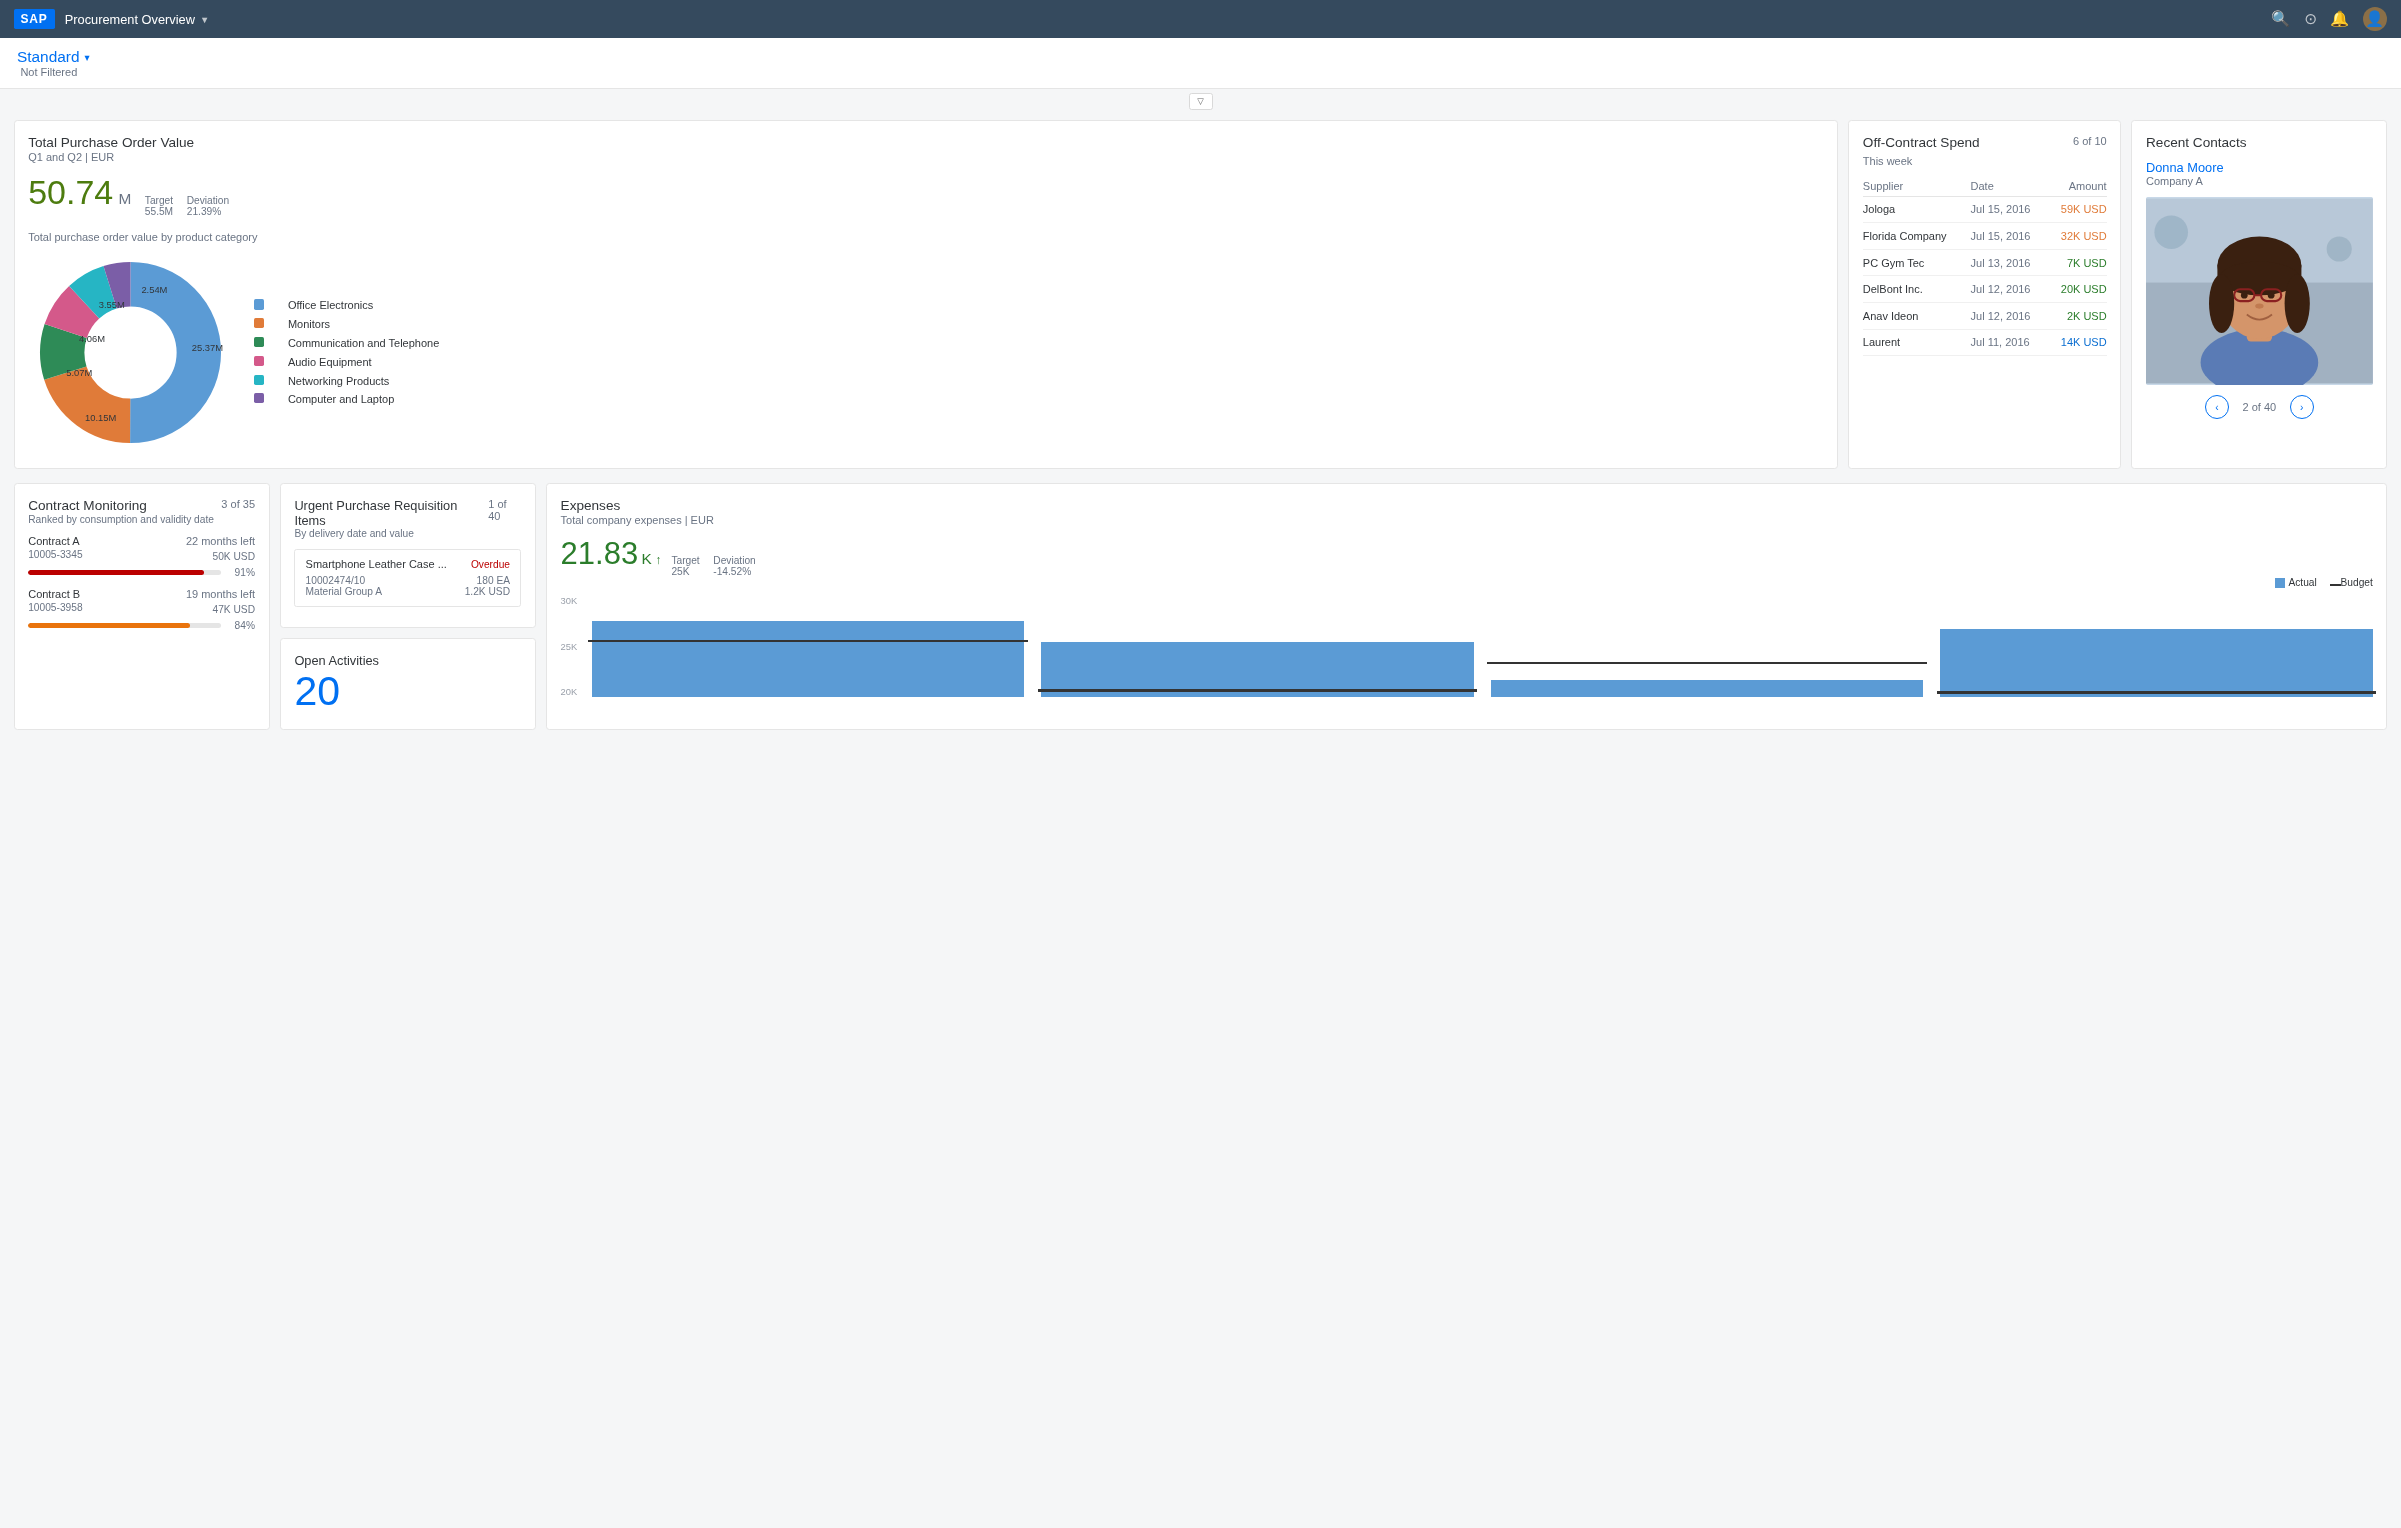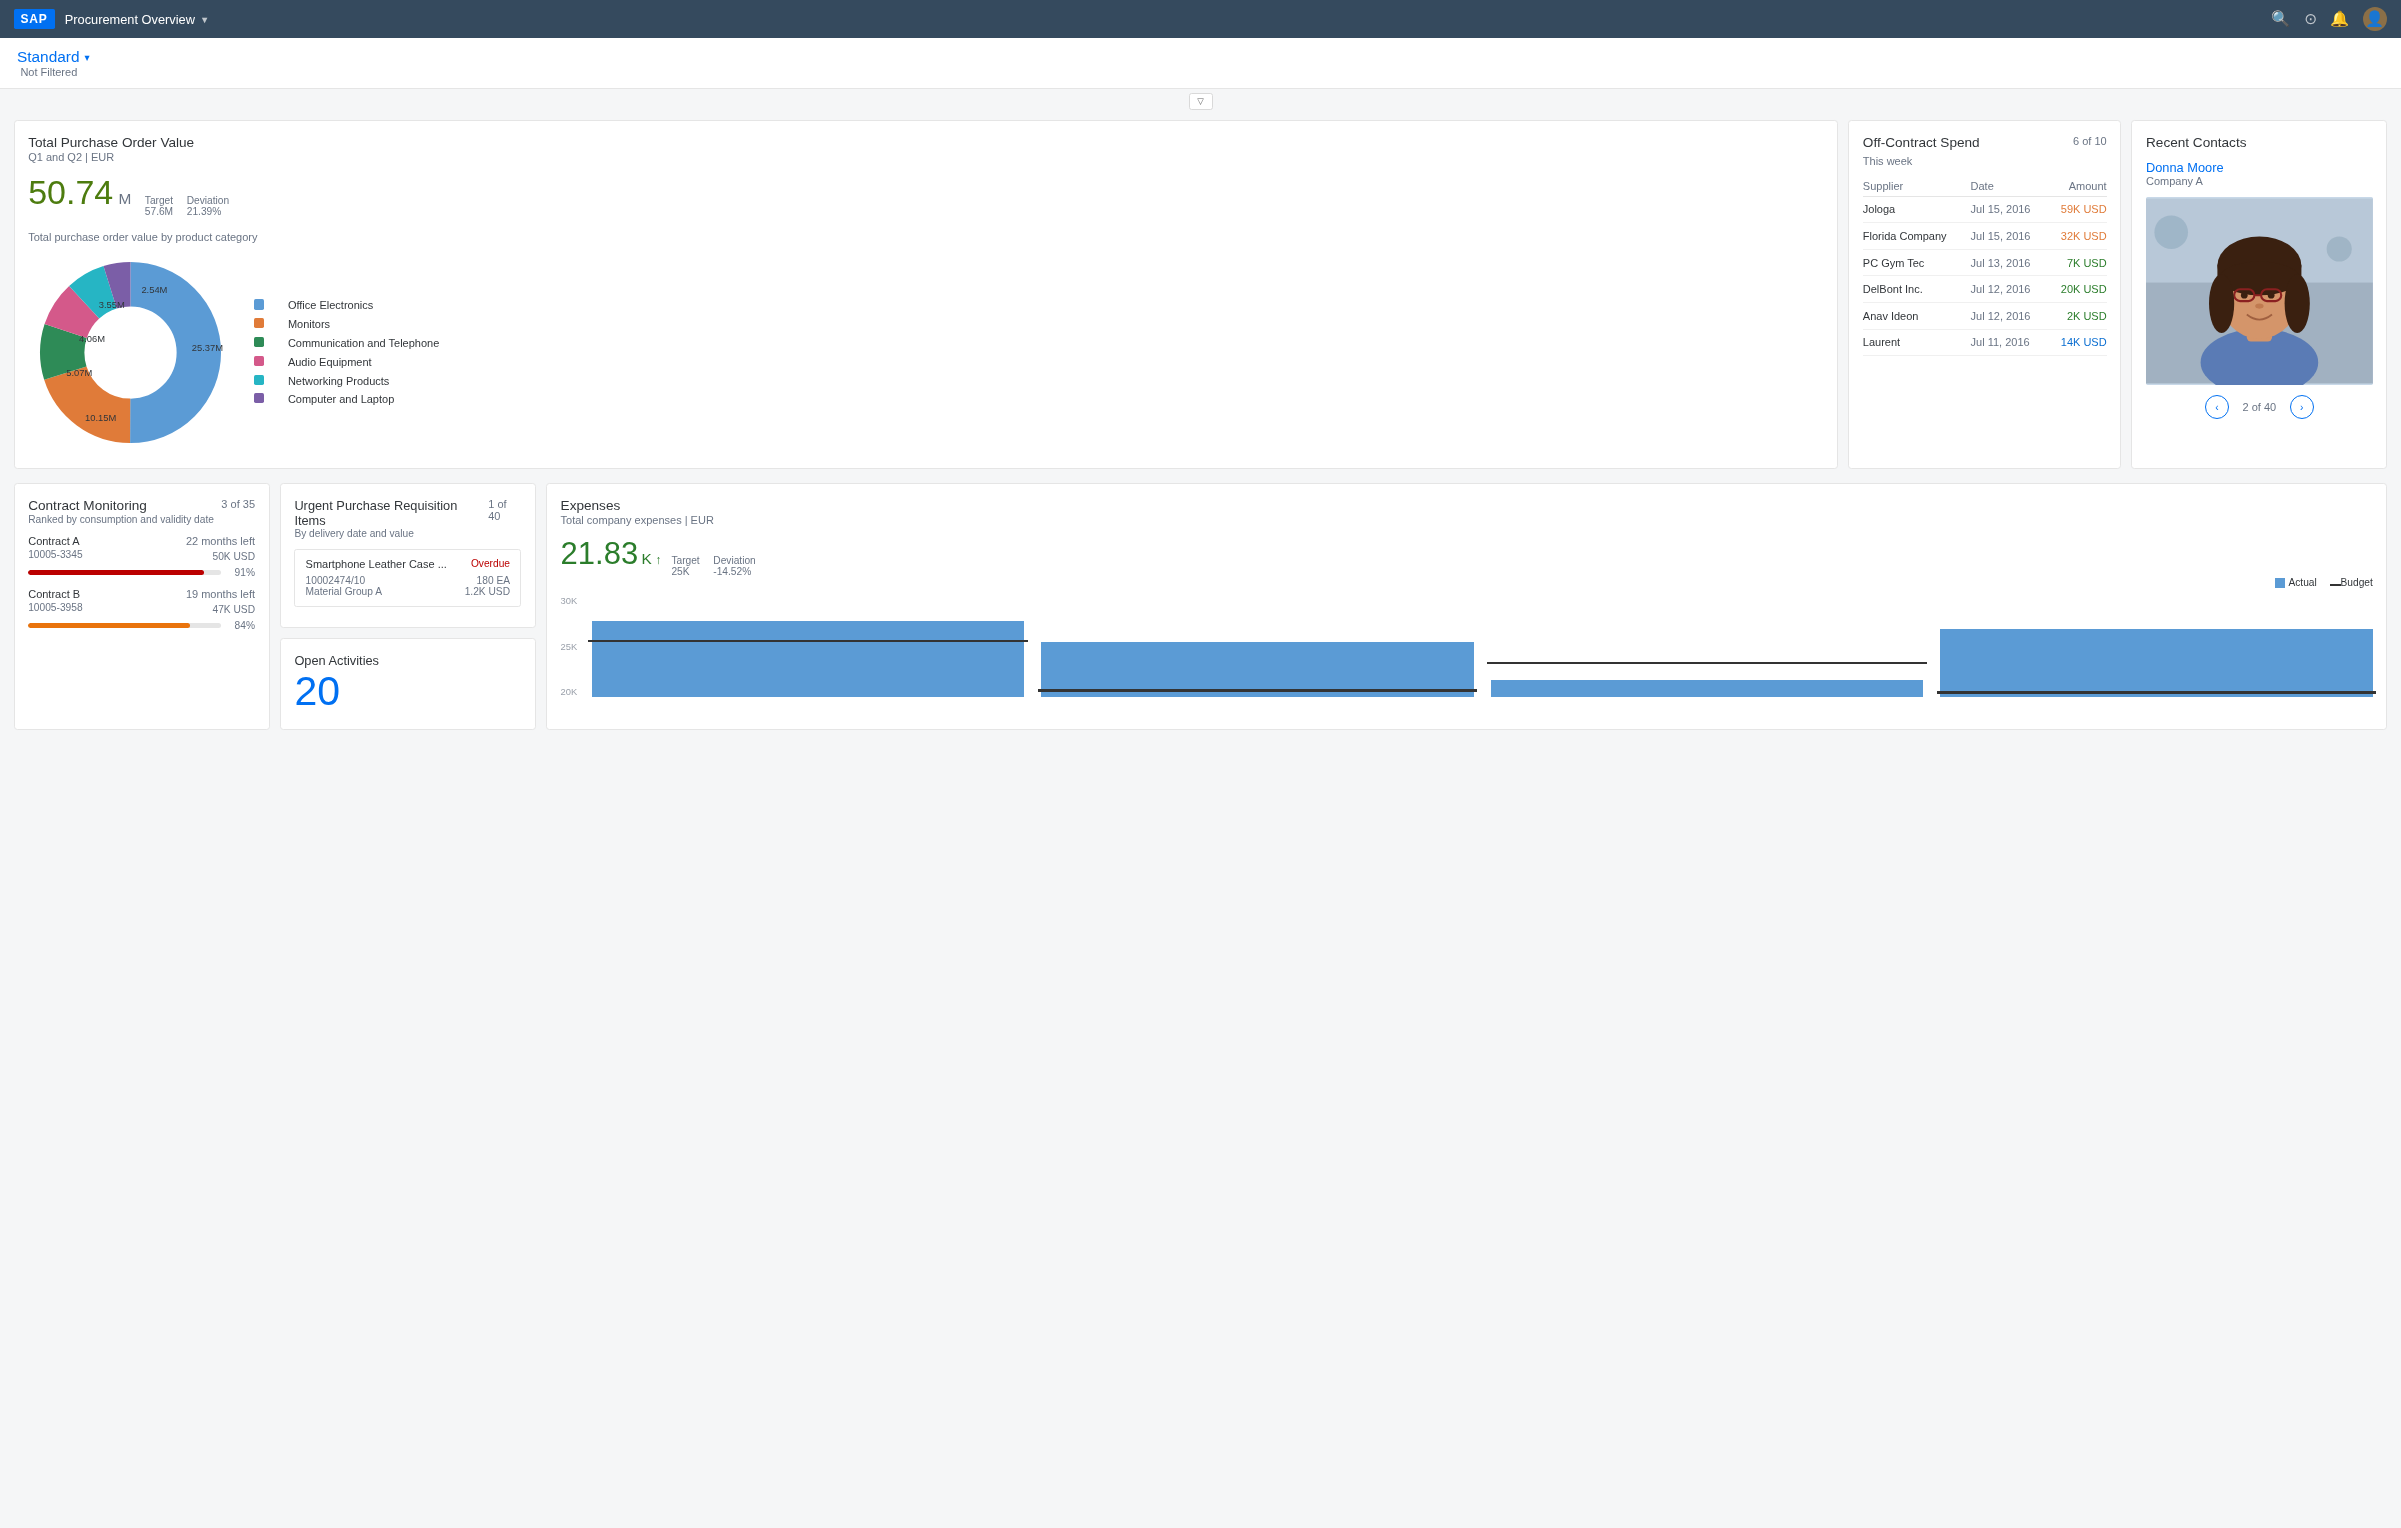--- a/index.html
+++ b/index.html
@@ -126,21 +126,21 @@
     .contract-bar-fill { height: 100%; border-radius: 2.6px; }
     .bar-red { background: #bb0000; }
     .bar-orange { background: #e9730c; }
     .contract-pct { font-size: 10.2px; color: #6a7484; text-align: right; min-width: 27px; }
     .contract-amount { font-size: 10.2px; color: #6a7484; }
 
     
     .urg-card-title { font-size: 12.8px; font-weight: 400; }
     .urg-subtitle { font-size: 10.2px; color: #6a7484; margin-bottom: 10.2px; }
     .urg-item { border: 0.9px solid #e5e5e5; border-radius: 2.6px; padding: 8.5px 10.2px; margin-bottom: 6.8px; }
-    .urg-item-header { display: flex; justify-content: space-between; font-size: 11px; margin-bottom: 5.1px; }
+    .urg-item-header { display: flex; justify-content: space-between; font-size: 11px; margin-bottom: 5.1px; align-items: center; }
     .overdue-badge { color: #bb0000; font-size: 10.2px; font-weight: 500; }
     .urg-detail { font-size: 10.2px; color: #6a7484; display: flex; justify-content: space-between; }
     .open-act-header { display: flex; justify-content: space-between; align-items: center; }
     .open-act-number { font-size: 41px; color: #0070f2; font-weight: 300; }
     .expenses-value { font-size: 31px; font-weight: 300; color: #2b7d2b; }
     .bar-chart-title { font-size: 11px; color: #6a7484; margin-bottom: 6.8px; }
 
     
     .person-portrait {
       width: 100%;
@@ -193,21 +193,21 @@
     <div class="card-title">Total Purchase Order Value</div>
     <div class="card-subtitle">Q1 and Q2 | EUR</div>
     <div class="kpi-row">
       <div style="display:flex; align-items:baseline; gap:5.1px;">
         <span class="kpi-value">50.74</span>
         <span class="kpi-unit">M</span>
       </div>
       <div class="kpi-meta-grid">
         <span>Target</span>
         <span>Deviation</span>
-        <span>57.6M</span>
+        <span>55.5M</span>
         <span>21.39%</span>
       </div>
     </div>
 
     <div class="card-subtitle" style="margin-top:13.6px; margin-bottom:0;">Total purchase order value by product category</div>
 
     <div class="chart-area">
       <div class="donut-container">
         <svg viewBox="0 0 240 240" width="205" height="205" style="font-size:14px">
 

